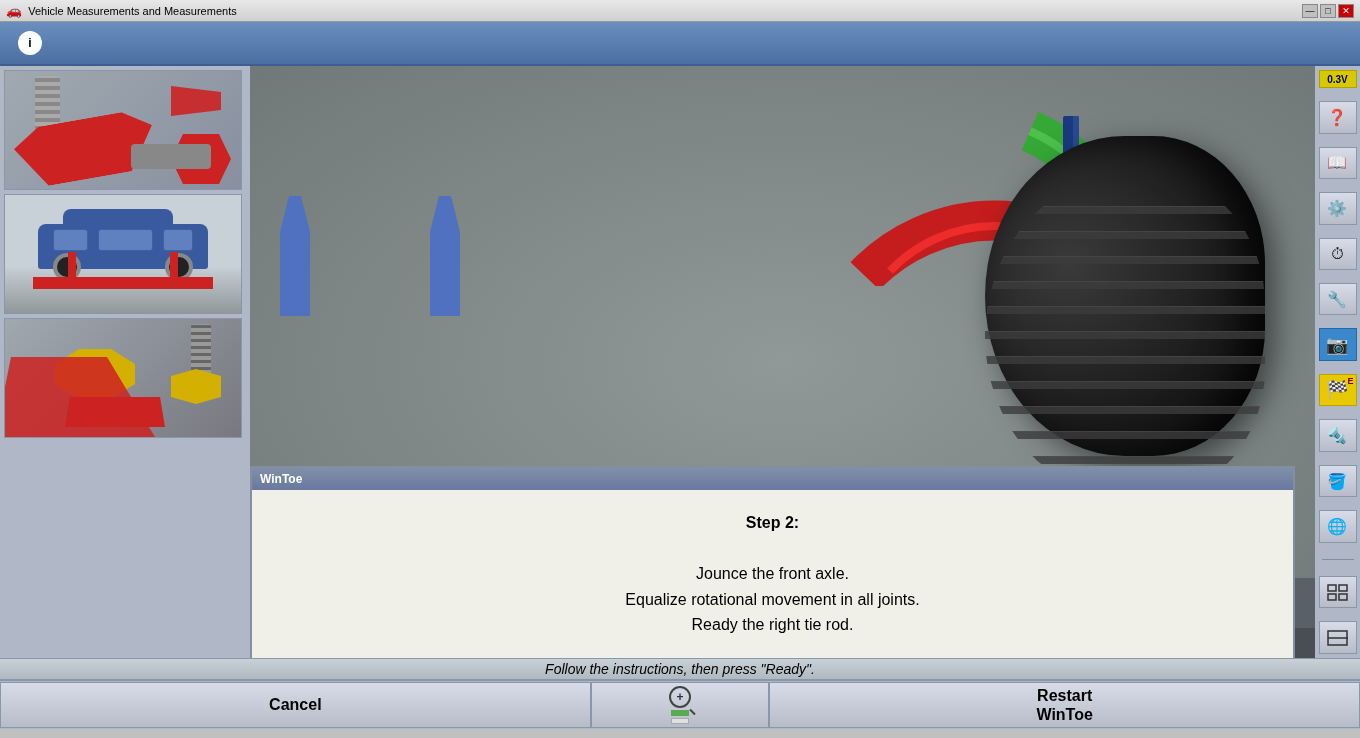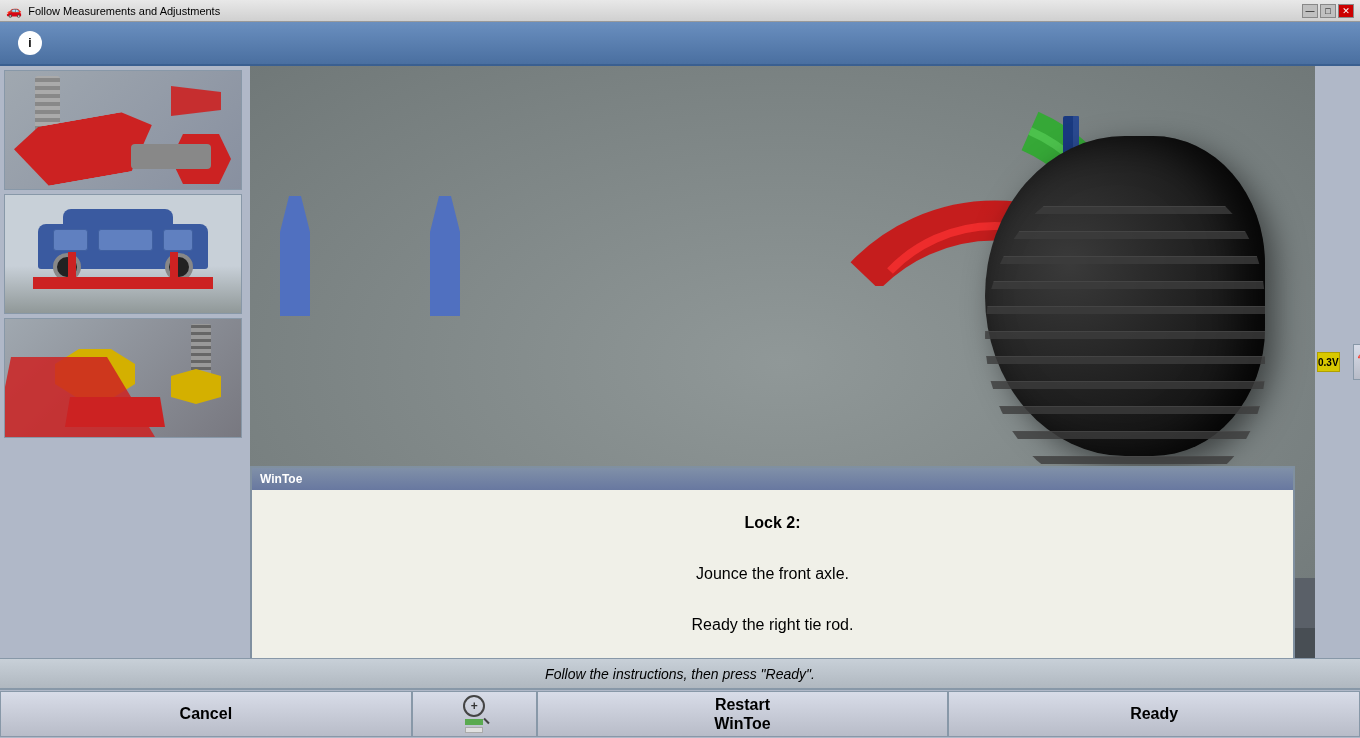--- a/index.html
+++ b/index.html
@@ -373,21 +373,21 @@
       font-size: 16px;
       line-height: 1.6;
       color: #000;
     }
 
     
     #right-toolbar {
       width: 45px;
       background: #b0b8c8;
       display: flex;
-      flex-direction: row;
+      flex-direction: column;
       align-items: center;
       padding: 4px 2px;
       gap: 13px;
       flex-shrink: 0;
       overflow: hidden;
     }
     .toolbar-btn {
       width: 38px;
       height: 36px;
       background: linear-gradient(to bottom, #d8dce8, #b8bcc8);
@@ -407,21 +407,21 @@
       justify-content: center;
     }
     .toolbar-separator-line {
       width: 32px;
       height: 1px;
       background: #8090a0;
     }
 
     
     #status-bar {
-      height: 30px;
+      height: 21px;
       background: linear-gradient(to bottom, #c8d0d8, #b0b8c0);
       border-top: 1px solid #8898a8;
       display: flex;
       align-items: center;
       justify-content: center;
       font-size: 14px;
       color: #000;
       font-style: italic;
     }
 
@@ -461,21 +461,21 @@
       align-items: center;
       justify-content: center;
       cursor: pointer;
     }
   </style>
 </head>
 <body>
 
 <div id="title-bar">
   <span style="margin-right:6px; font-size:13px;">🚗</span>
-  <span class="title-text">Follow Measurements and Adjustments</span>
+  <span class="title-text">Vehicle Measurements and Measurements</span>
   <div class="win-controls">
     <div class="win-btn">—</div>
     <div class="win-btn">□</div>
     <div class="win-btn close">✕</div>
   </div>
 </div>
 
 <div id="app-header">
   <span class="vehicle-icon">i</span>
 </div>
@@ -569,24 +569,24 @@
 
         <div style="position:absolute;top:-20px;left:200px;width:200px;height:30px;background:#5a6068;border-radius:4px 4px 0 0;"></div>
       </div>
 
       <div id="wintoe-dialog">
         <div id="wintoe-title">
           <span>WinToe</span>
         </div>
         <div id="wintoe-content">
           <p>
-            <strong>Lock 2:</strong><br>
+            <strong>Step 2:</strong><br>
             <br>
             <span>Jounce the front axle.</span><br>
-            <br>
+            <span>Equalize rotational movement in all joints.</span><br>
             <span>Ready the right tie rod.</span>
           </p>
         </div>
       </div>
     </div>
   </div>
 
   <div id="right-toolbar">
 
     <div style="width:38px;height:20px;background:#d8c800;border:1px solid #b0a000;display:flex;align-items:center;justify-content:center;font-size:10px;font-weight:bold;">
@@ -665,14 +665,13 @@
       </div>
       <div style="width:18px;height:6px;background:#5aaa50;"></div>
       <div style="width:18px;height:6px;background:#e0e0e0;border:1px solid #aaa;"></div>
     </div>
   </div>
 
   <button class="bottom-btn">
     <span>Restart<br>WinToe</span>
   </button>
 
-  <button class="bottom-btn">Ready</button>
 </div>
 
 </body></html>

